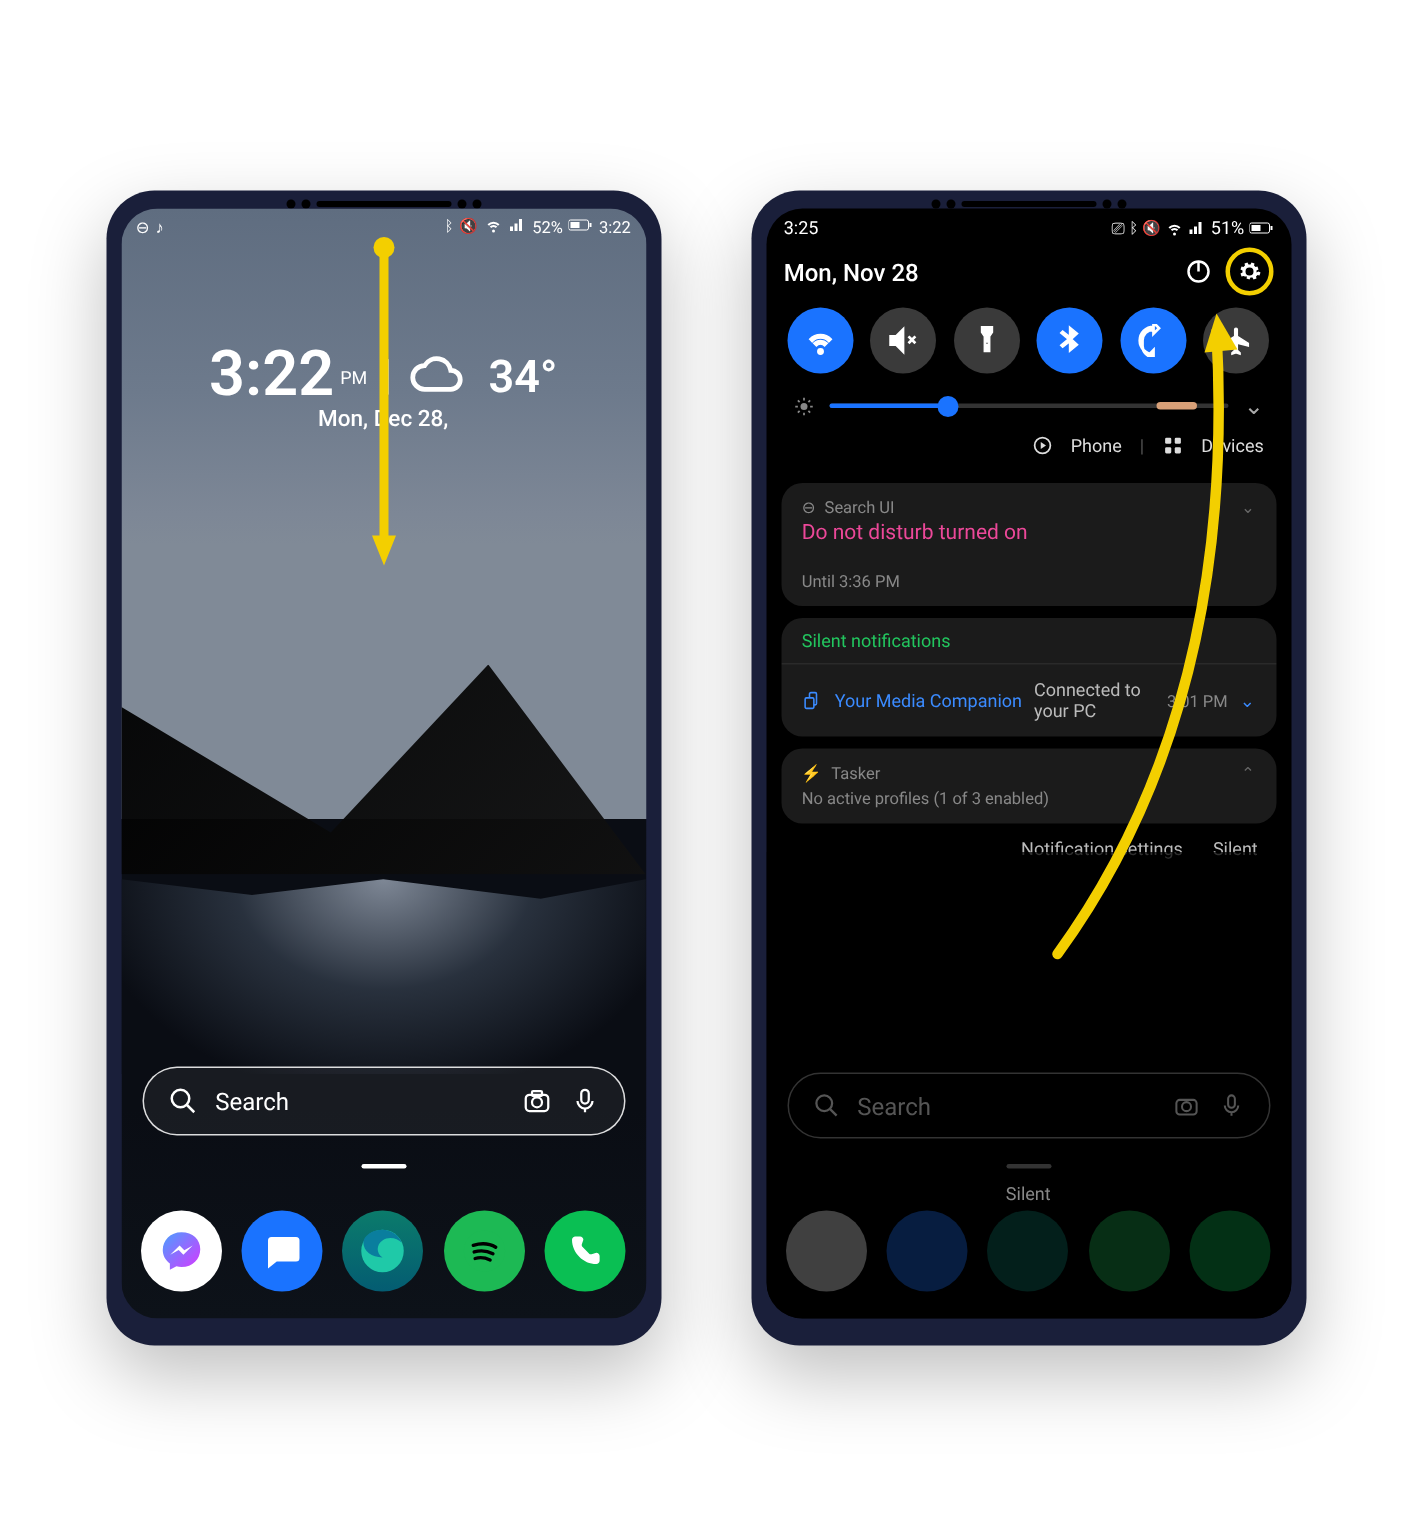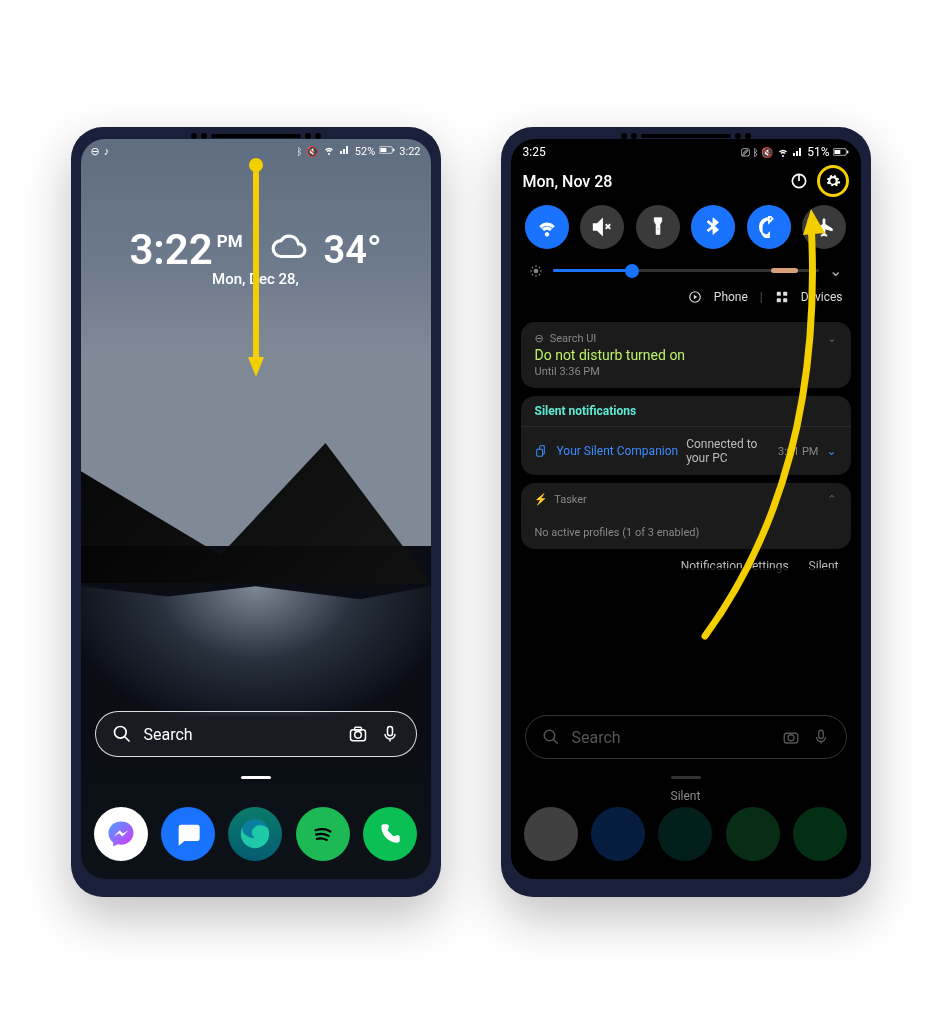--- a/index.html
+++ b/index.html
@@ -68,22 +68,22 @@
     padding: 2px 10px 0;
     font-size: 11px; color: #fff;
   }
   .statusbar .left, .statusbar .right { display:flex; gap:4px; align-items:center; }
   .clock-widget {
     position: absolute; top: 86px; left: 0; right: 0;
     text-align: center; color: #fff;
   }
   .clock-row { display:flex; justify-content:center; align-items:center; gap:10px; }
   .time-big { font-size: 42px; font-weight: 600; }
-  .ampm { font-size: 17px; font-weight: 700; align-self:flex-start; margin-top:6px; margin-left:-6px; }
-  .weather { display:flex; align-items:flex-start; gap:16px; font-size:38px; font-weight:600; }
+  .ampm { font-size: 12px; font-weight: 400; align-self:flex-start; margin-top:20px; margin-left:-6px; }
+  .weather { display:flex; align-items:flex-end; gap:16px; font-size:30px; font-weight:600; }
   .weather svg { width:38px; height:38px; }
   .date-line { font-size: 15px; font-weight:500; margin-top:-4px; }
   .searchbar {
     position: absolute; left: 14px; right: 14px; bottom: 122px;
     height: 46px; border: 1.5px solid rgba(255,255,255,.85);
     border-radius: 24px; display:flex; align-items:center;
     padding: 0 16px; gap: 12px; color:#fff; font-size:16px;
     background: rgba(255,255,255,.06);
   }
   .searchbar .spacer { flex:1; }
@@ -146,25 +146,25 @@
     display:flex;justify-content:flex-end;gap:12px;align-items:center;
     font-size:12px;color:#ddd;padding:4px 18px 10px;
   }
   .media-row .sep { color:#555; }
   .media-row svg{width:14px;height:14px;}
   .notif {
     margin:8px 10px 0; background:#1b1b1b; border-radius:14px; padding:10px 14px;
     font-size:12px; color:#ccc;
   }
   .notif .app-row{display:flex;align-items:center;gap:6px;font-size:11px;color:#888;}
-  .notif .title{color:#bef264;font-size:14px;margin-top:2px;}
-  .notif .sub{color:#888;font-size:11px;margin-top:2px;}
+  .notif .title{color:#ec4899;font-size:14px;margin-top:2px;}
+  .notif .sub{color:#888;font-size:11px;margin-top:18px;}
   .notif .chev{float:right;color:#666;font-size:11px;}
   .notif.group{padding:0;overflow:hidden;}
-  .group-head{padding:8px 14px;font-size:12px;font-weight:700;color:#5eead4;border-bottom:1px solid #2a2a2a;}
+  .group-head{padding:8px 14px;font-size:12px;font-weight:400;color:#22c55e;border-bottom:1px solid #2a2a2a;}
   .group-row{display:flex;align-items:center;gap:8px;padding:10px 14px;font-size:12px;}
   .group-row .name{color:#3b8bff;}
   .group-row .msg{color:#bbb;flex:1;}
   .group-row .time{color:#888;font-size:11px;}
   .notif-footer{display:flex;justify-content:flex-end;gap:20px;padding:10px 22px;font-size:12px;color:#bbb;}
   .dim-home{position:absolute;inset:0;top:58%;}
   .dim-home::before{content:"";position:absolute;inset:0;background:#000;opacity:.75;}
   .dim-search{
     position:absolute;left:14px;right:14px;bottom:120px;height:44px;
     border:1.5px solid rgba(255,255,255,.2);border-radius:24px;
@@ -429,34 +429,34 @@
       <div class="sub">Until 3:36 PM</div>
     </div>
 
     <div class="notif group">
       <div class="group-head">Silent notifications</div>
       <div class="group-row">
         <svg viewBox="0 0 24 24" width="14" height="14">
             <rect x="8" y="3" width="8" height="14" rx="1.5" fill="none" stroke="#3b8bff" stroke-width="1.8"></rect>
             <rect x="3" y="9" width="10" height="12" rx="1.5" fill="#1b1b1b" stroke="#3b8bff" stroke-width="1.8"></rect>
           </svg>
-        <span class="name">Your Silent Companion</span>
+        <span class="name">Your Media Companion</span>
         <span class="msg">Connected to your PC</span>
         <span class="time">3:01 PM</span>
         <span style="color:#3b8bff">⌄</span>
       </div>
     </div>
 
     <div class="notif">
       <span class="chev">⌃</span>
       <div class="app-row">
           <span>⚡</span>
           <span>Tasker</span>
         </div>
-      <div class="sub" style="margin-top:20px;">No active profiles (1 of 3 enabled)</div>
+      <div class="sub" style="margin-top:4px;">No active profiles (1 of 3 enabled)</div>
     </div>
 
     <div class="notif-footer">
       <span>Notification settings</span>
       <span>Silent</span>
     </div>
 
     <div class="dim-home">
       <div class="dim-search">
         <svg viewBox="0 0 24 24" width="18" height="18">

